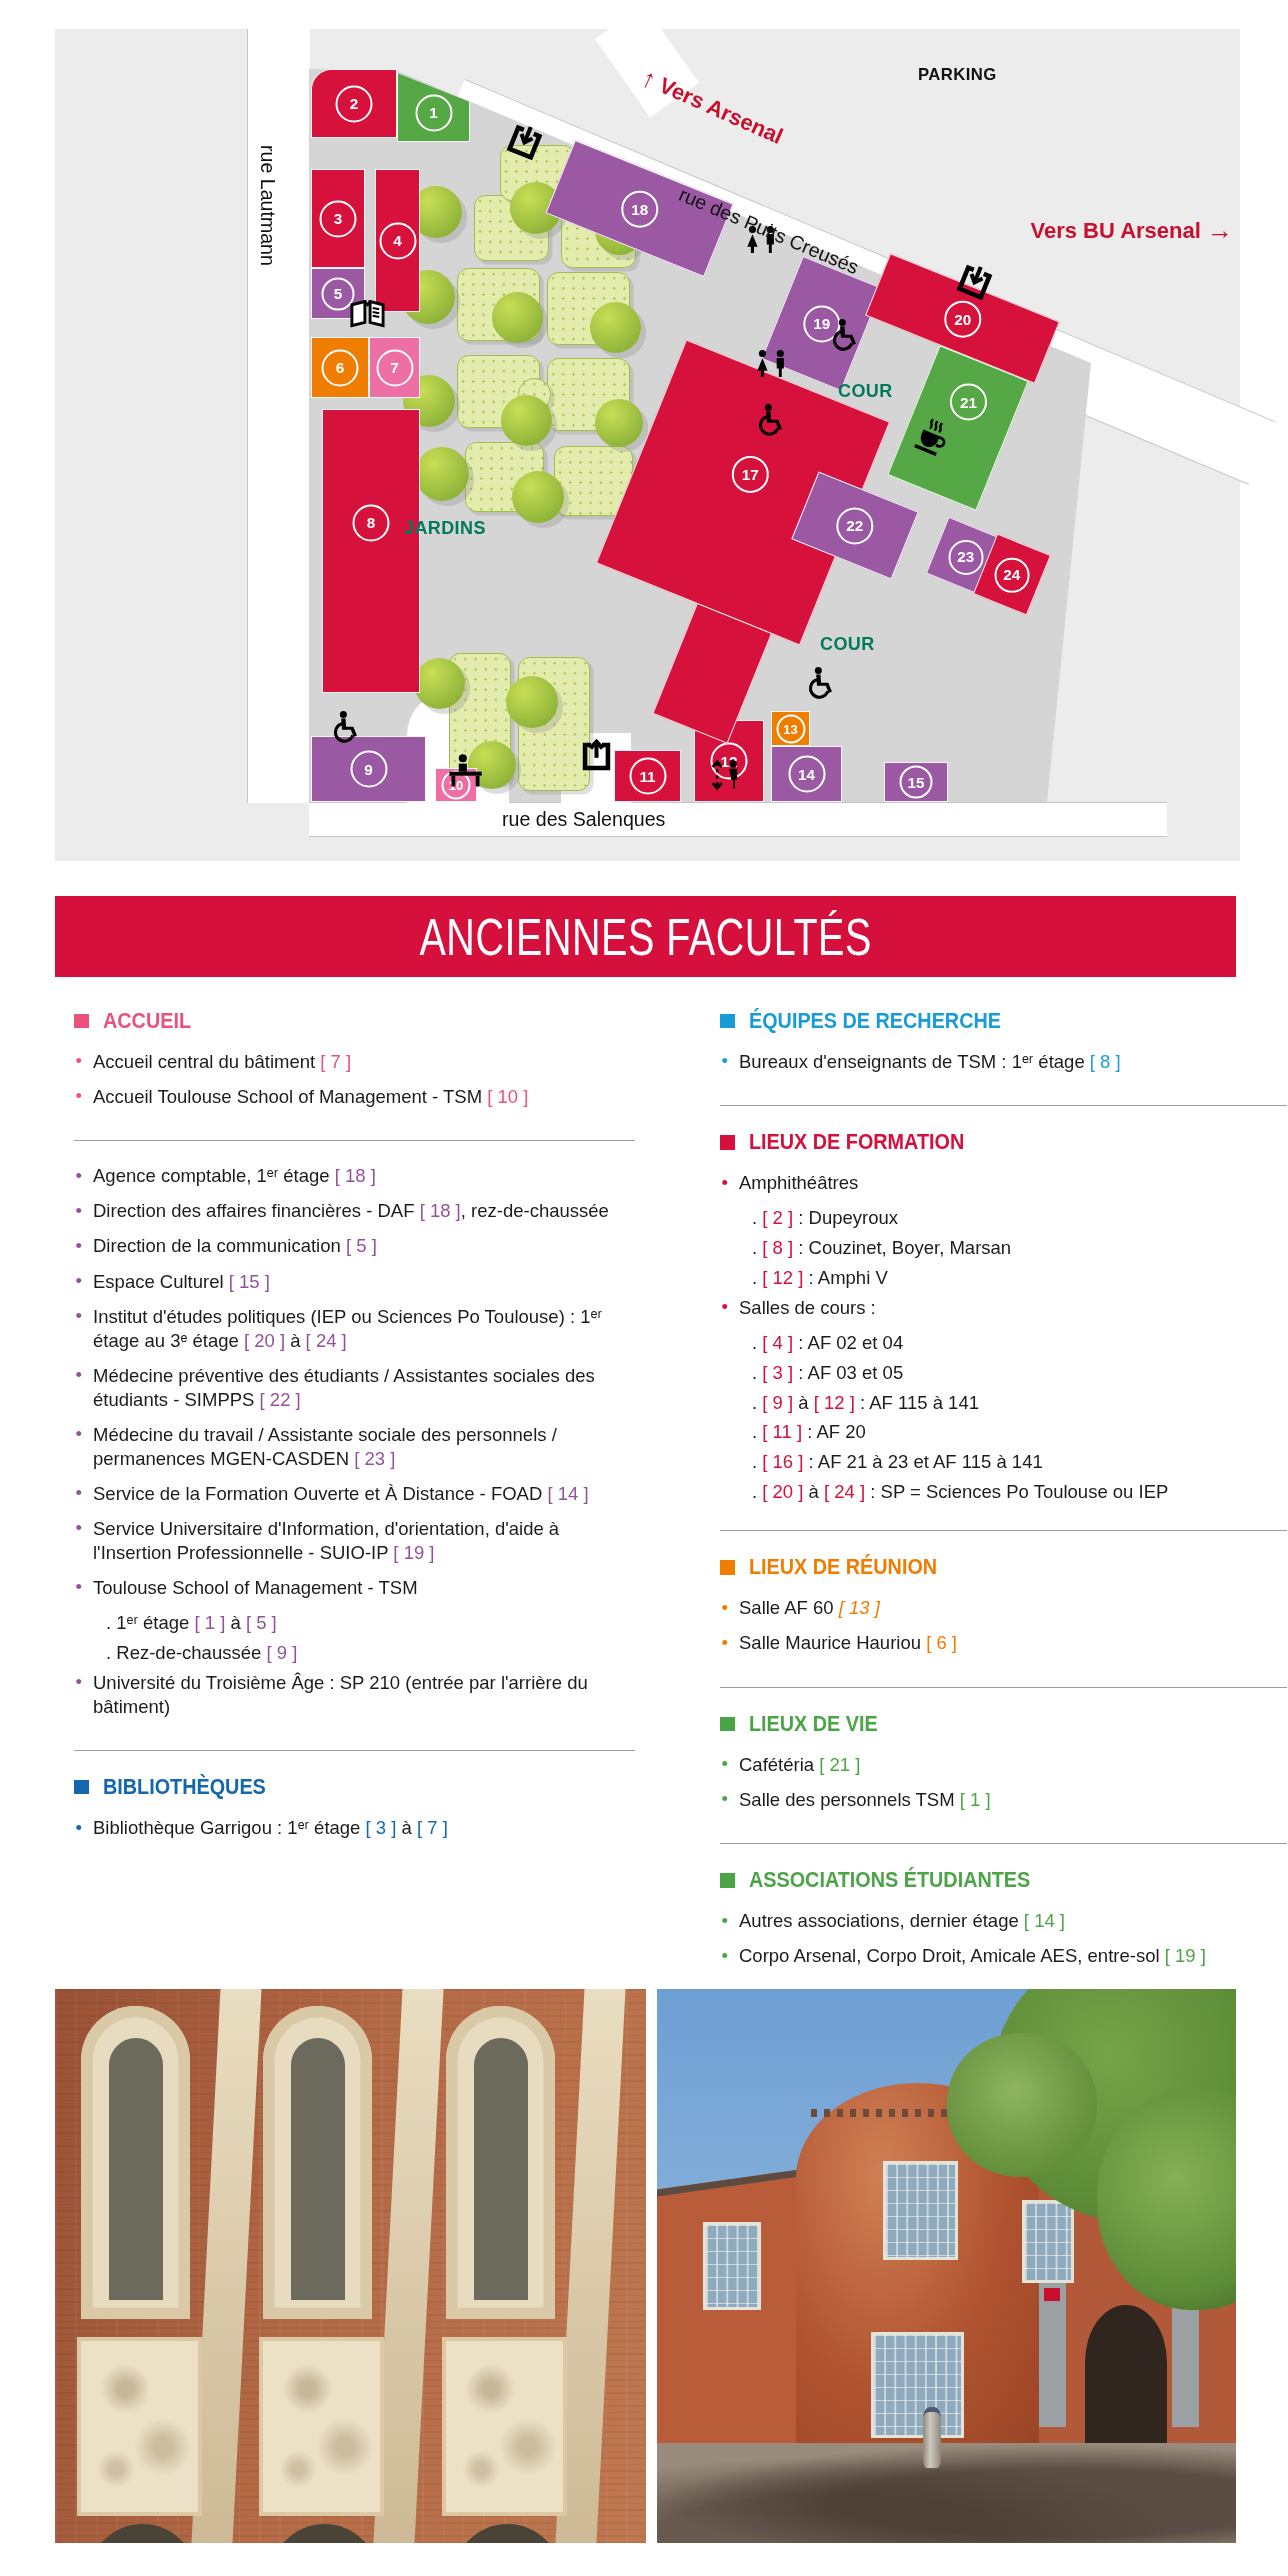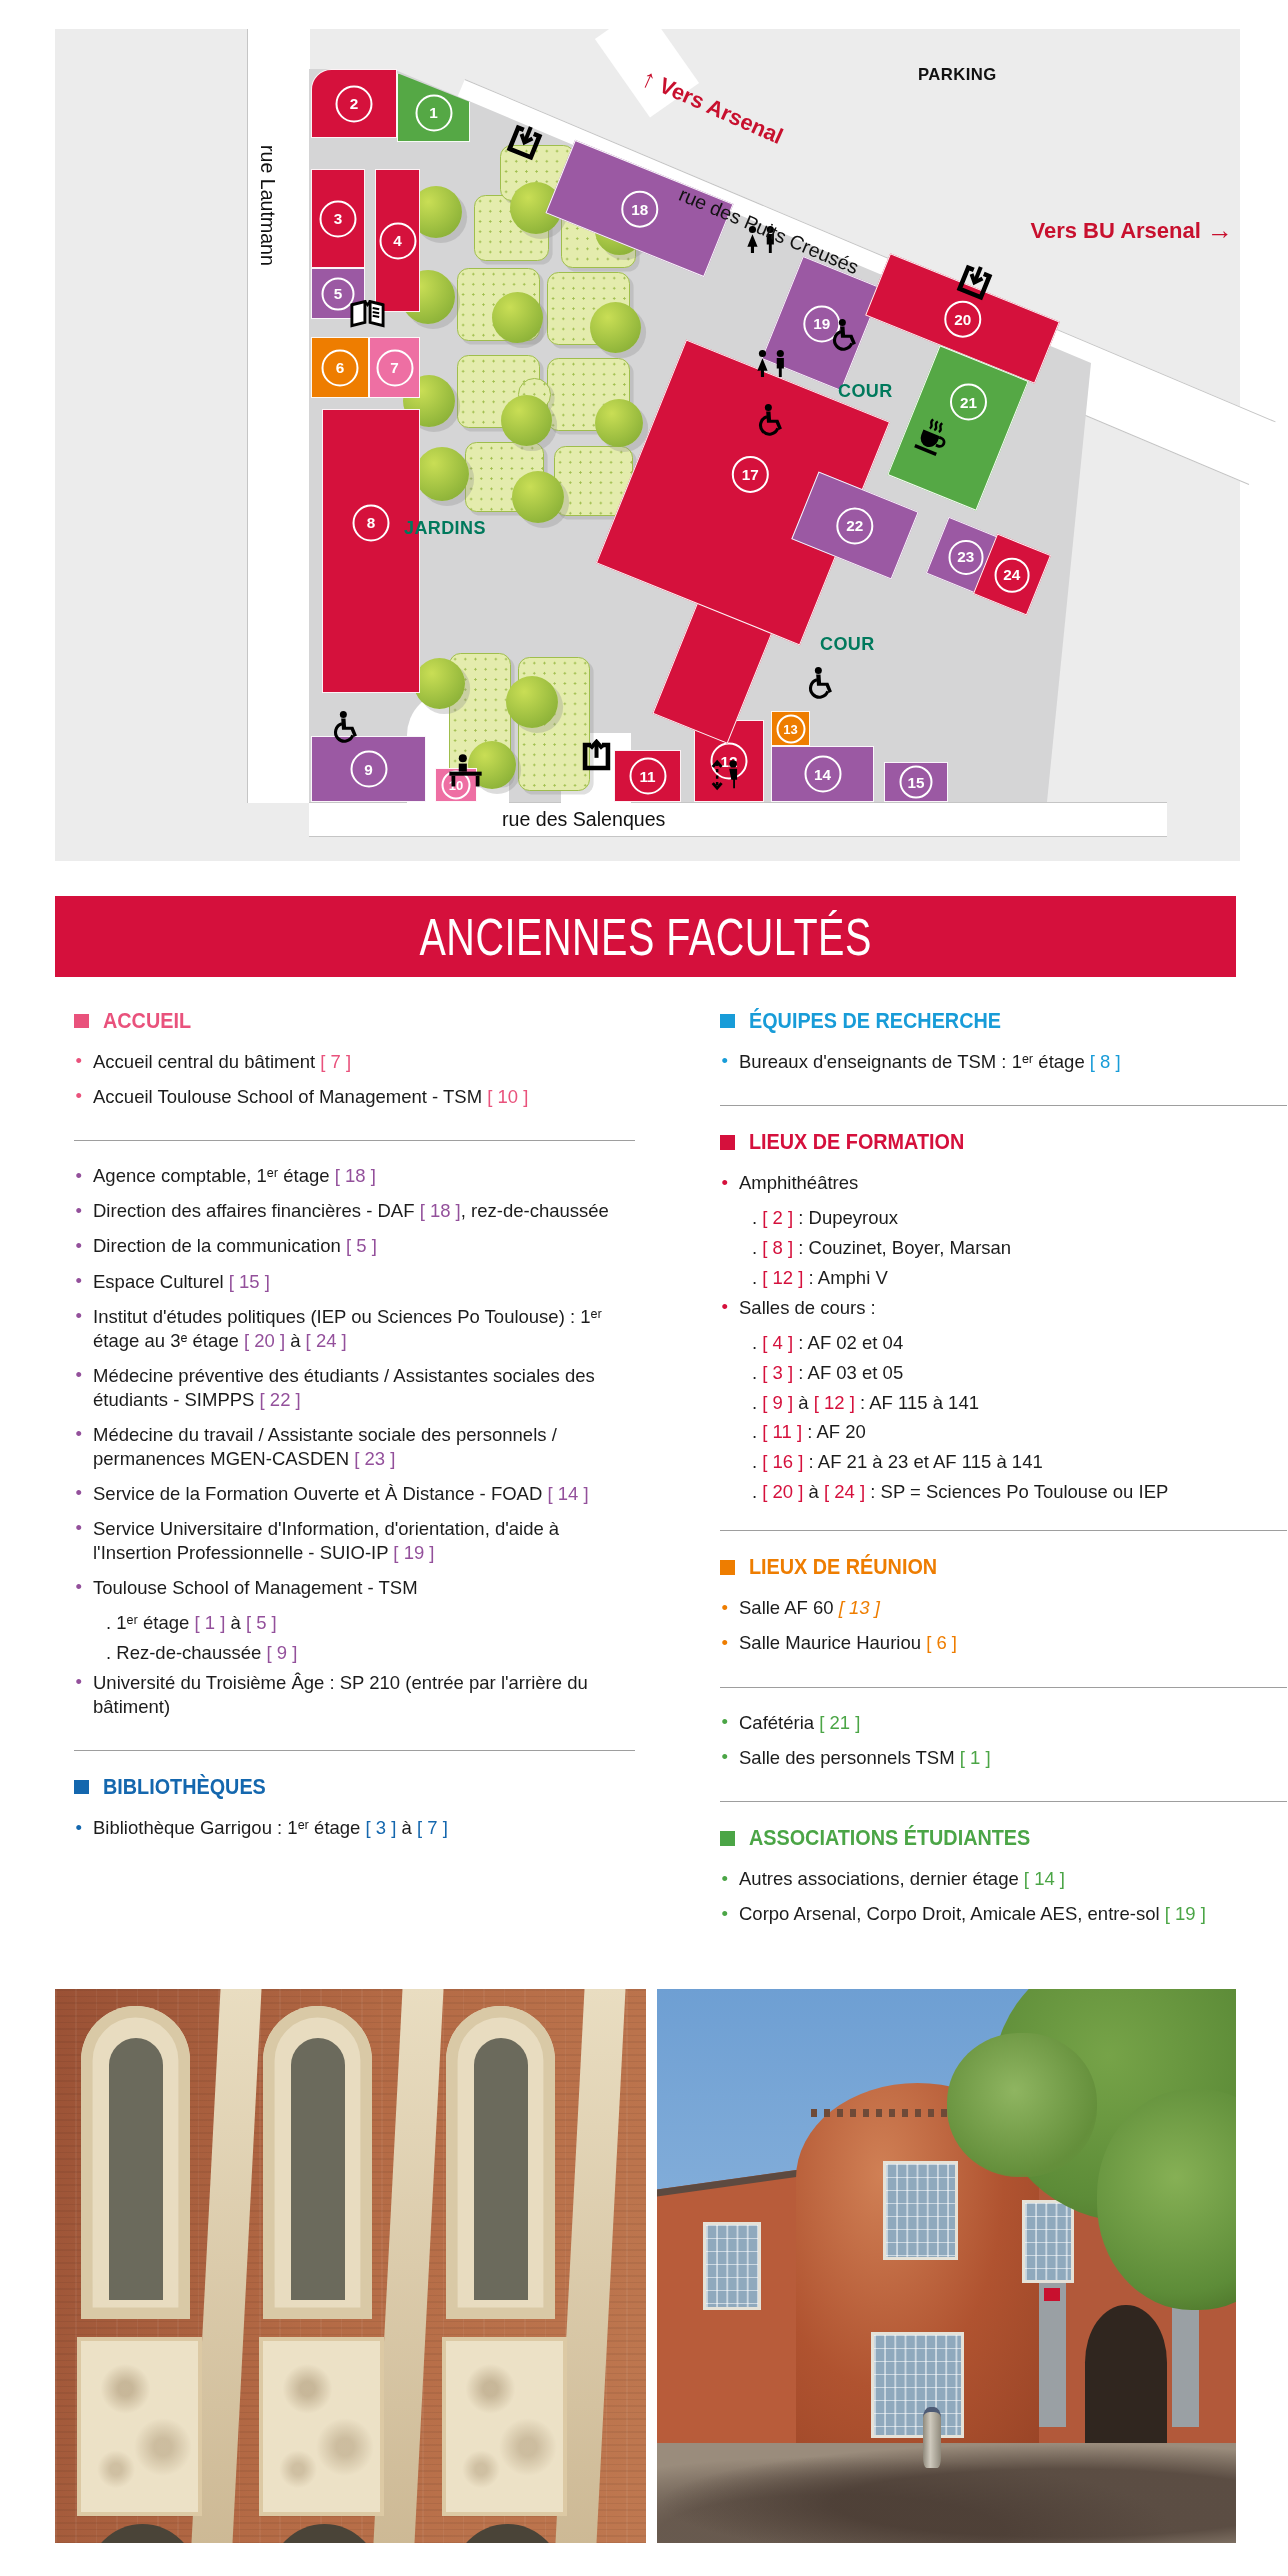--- a/index.html
+++ b/index.html
@@ -143,21 +143,21 @@
         </div>
         <div class="bld c-red" style="left: 614px; top: 750px; width: 67px; height: 52px; text-align: right;">
           <div class="num" style="width: 33px; height: 33px; left: 50%; top: 50%; font-size: 15.3px; transform: translate(-50%, -50%) rotate(0deg);">11</div>
         </div>
         <div class="bld c-red" style="left: 694px; top: 720px; width: 70px; height: 82px;">
           <div class="num" style="width: 33px; height: 33px; left: 50%; top: 50%; font-size: 15.3px; transform: translate(-50%, -50%) rotate(0deg);">12</div>
         </div>
         <div class="bld c-orange" style="left: 771px; top: 711px; width: 39px; height: 35px;">
           <div class="num" style="width: 25px; height: 25px; left: 50%; top: 50%; font-size: 13px; transform: translate(-50%, -50%) rotate(0deg);">13</div>
         </div>
-        <div class="bld c-purple" style="left: 771px; top: 746px; width: 103px; height: 56px;">
+        <div class="bld c-purple" style="left: 771px; top: 746px; width: 71px; height: 56px;">
           <div class="num" style="width: 33px; height: 33px; left: 50%; top: 50%; font-size: 15.3px; transform: translate(-50%, -50%) rotate(0deg);">14</div>
         </div>
         <div class="bld c-purple" style="left: 884px; top: 762px; width: 64px; height: 40px;">
           <div class="num" style="width: 29px; height: 29px; left: 50%; top: 50%; font-size: 15.3px; transform: translate(-50%, -50%) rotate(0deg);">15</div>
         </div>
         <div class="bld c-red" style="left: 682px; top: 561px; width: 81px; height: 174px; transform: rotate(22deg);">
           <div class="num" style="width: 33px; height: 33px; left: 50%; top: 20%; font-size: 15.3px; transform: translate(-50%, -50%) rotate(-22deg);">16</div>
         </div>
         <div class="bld c-red" style="left: 633px; top: 372px; width: 220px; height: 241px; transform: rotate(22deg);">
           <div class="num" style="width: 33px; height: 33px; left: 50%; top: 42%; font-size: 15.3px; transform: translate(-50%, -50%) rotate(-22deg);">17</div>
@@ -332,20 +332,24 @@
       </div>
       <div class="section divided">
         <div class="sec-head">
           <div class="sq" style="background: rgb(238, 125, 0);"></div>
           <div class="sec-title" style="color: rgb(238, 125, 0);">LIEUX DE RÉUNION</div>
         </div>
         <div class="item"><span class="bullet" style="color: rgb(238, 125, 0);">•</span><span>Salle AF 60 </span><span class="ref" style="color: rgb(238, 125, 0); font-style: italic;">[ 13 ]</span></div>
         <div class="item"><span class="bullet" style="color: rgb(238, 125, 0);">•</span><span>Salle Maurice Hauriou </span><span class="ref" style="color: rgb(238, 125, 0);">[ 6 ]</span></div>
       </div>
       <div class="section divided">
+        <div class="sec-head">
+          <div class="sq" style="background: rgb(75, 165, 70);"></div>
+          <div class="sec-title" style="color: rgb(75, 165, 70);">LIEUX DE VIE</div>
+        </div>
         <div class="item"><span class="bullet" style="color: rgb(75, 165, 70);">•</span><span>Cafétéria </span><span class="ref" style="color: rgb(75, 165, 70);">[ 21 ]</span></div>
         <div class="item"><span class="bullet" style="color: rgb(75, 165, 70);">•</span><span>Salle des personnels TSM </span><span class="ref" style="color: rgb(75, 165, 70);">[ 1 ]</span></div>
       </div>
       <div class="section">
         <div class="sec-head">
           <div class="sq" style="background: rgb(75, 165, 70);"></div>
           <div class="sec-title" style="color: rgb(75, 165, 70);">ASSOCIATIONS ÉTUDIANTES</div>
         </div>
         <div class="item"><span class="bullet" style="color: rgb(75, 165, 70);">•</span><span>Autres associations, dernier étage </span><span class="ref" style="color: rgb(75, 165, 70);">[ 14 ]</span></div>
         <div class="item"><span class="bullet" style="color: rgb(75, 165, 70);">•</span><span>Corpo Arsenal, Corpo Droit, Amicale AES, entre-sol </span><span class="ref" style="color: rgb(75, 165, 70);">[ 19 ]</span></div>

